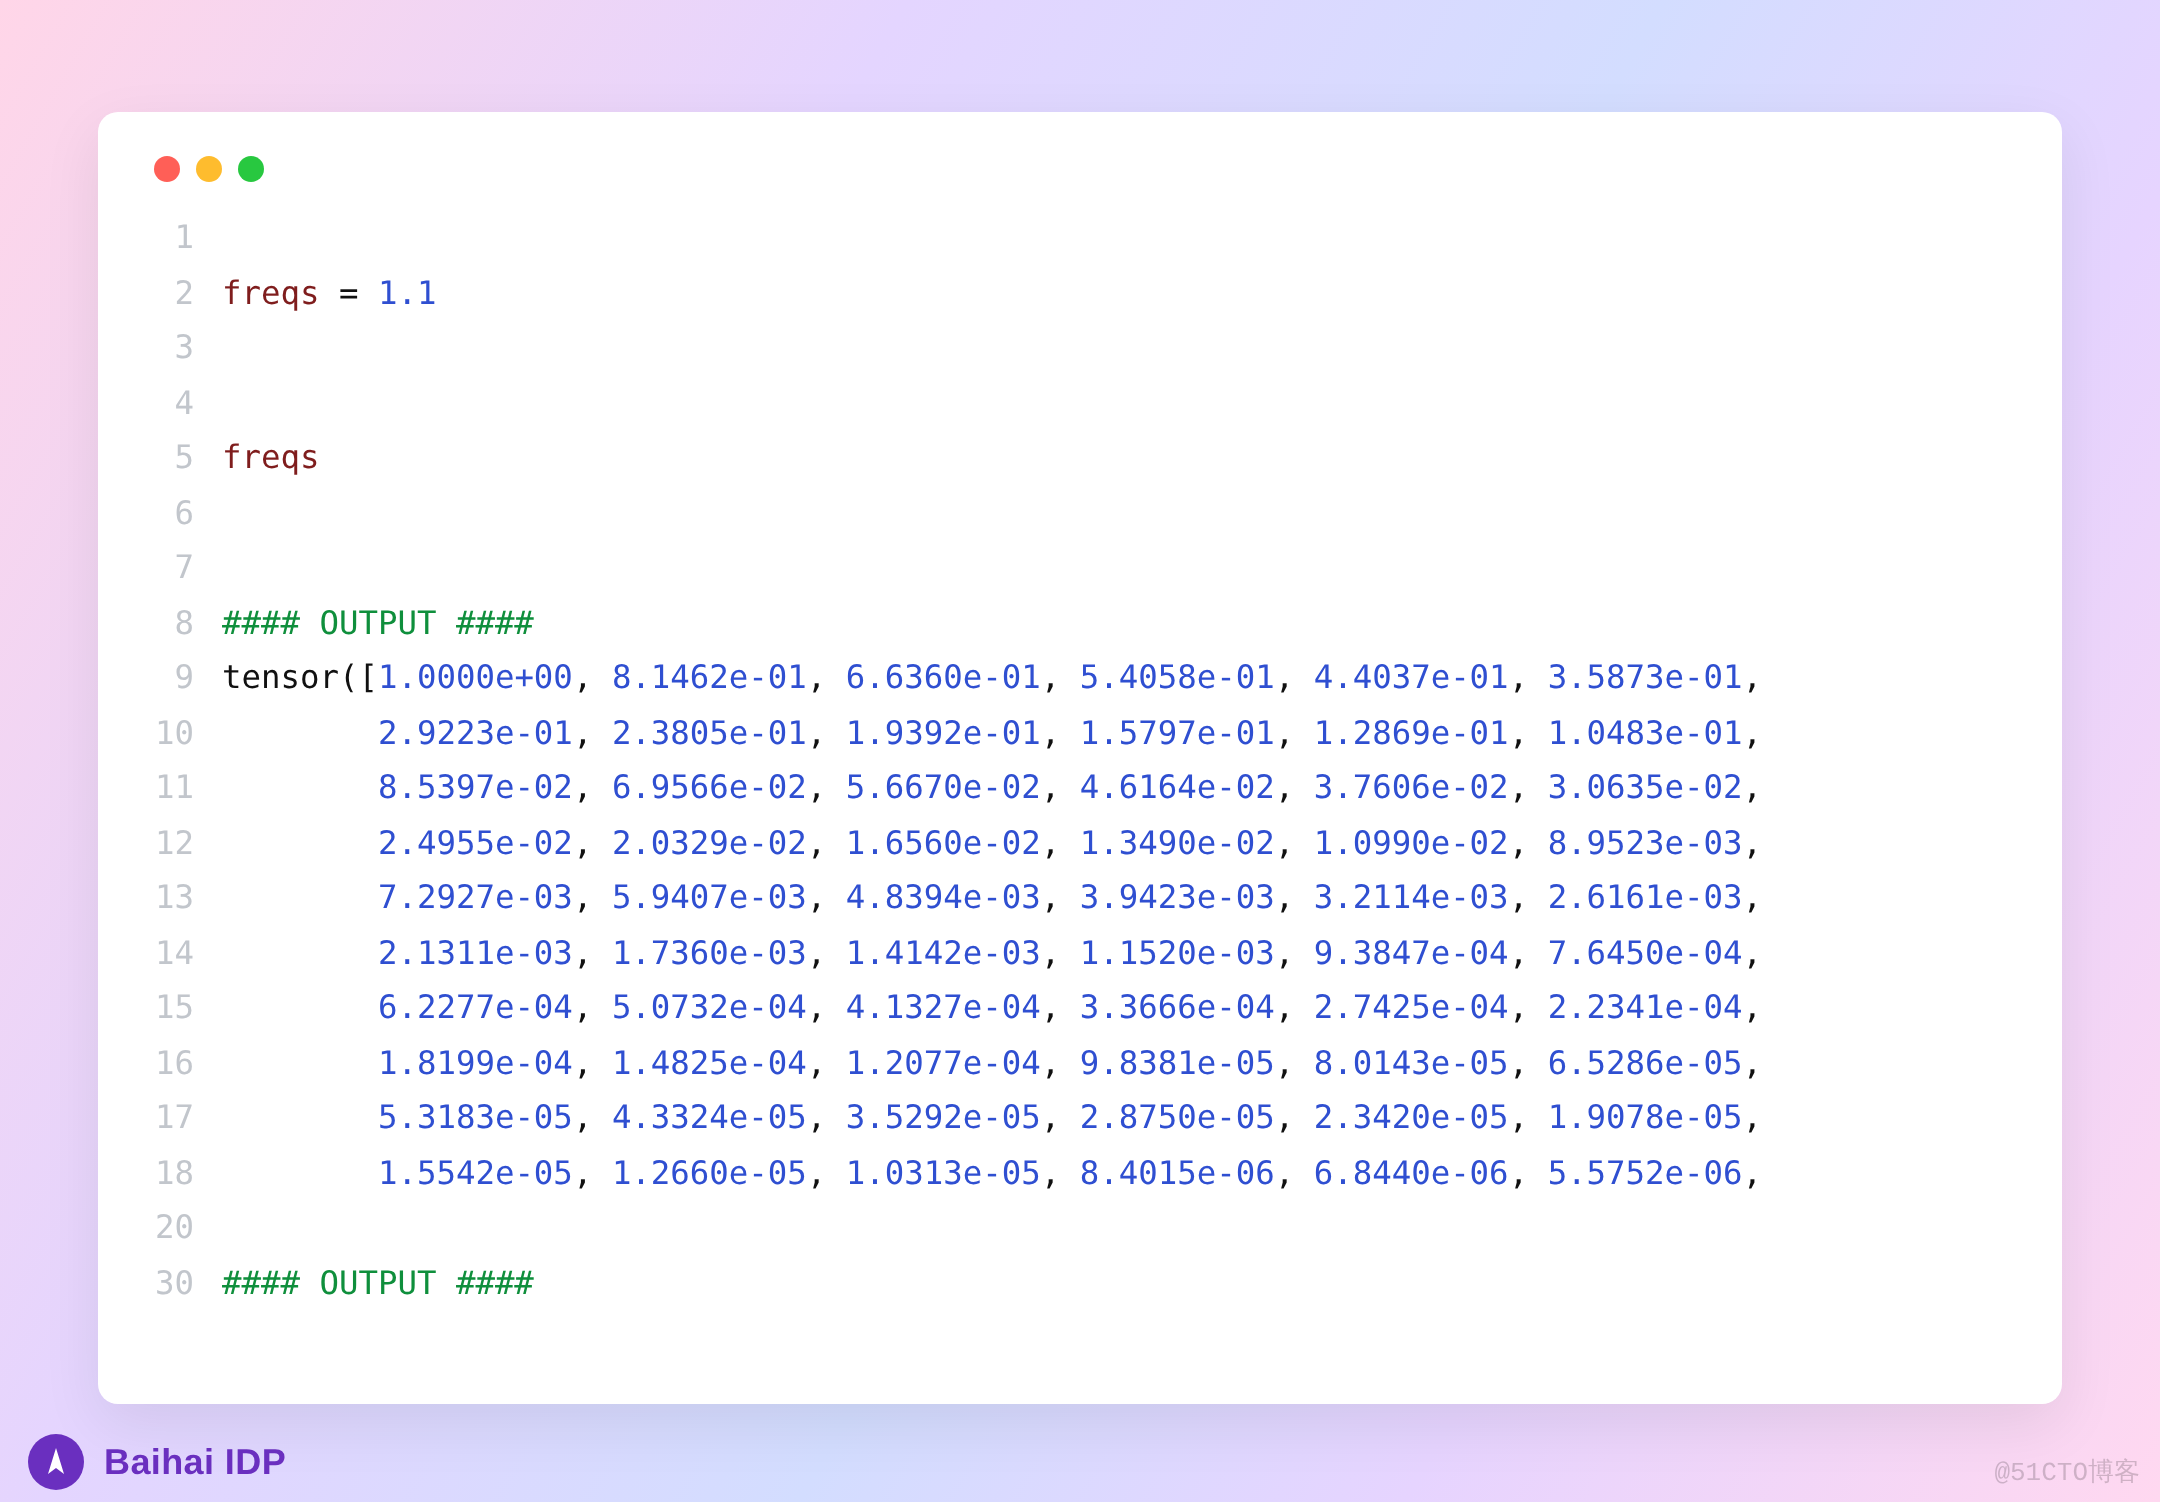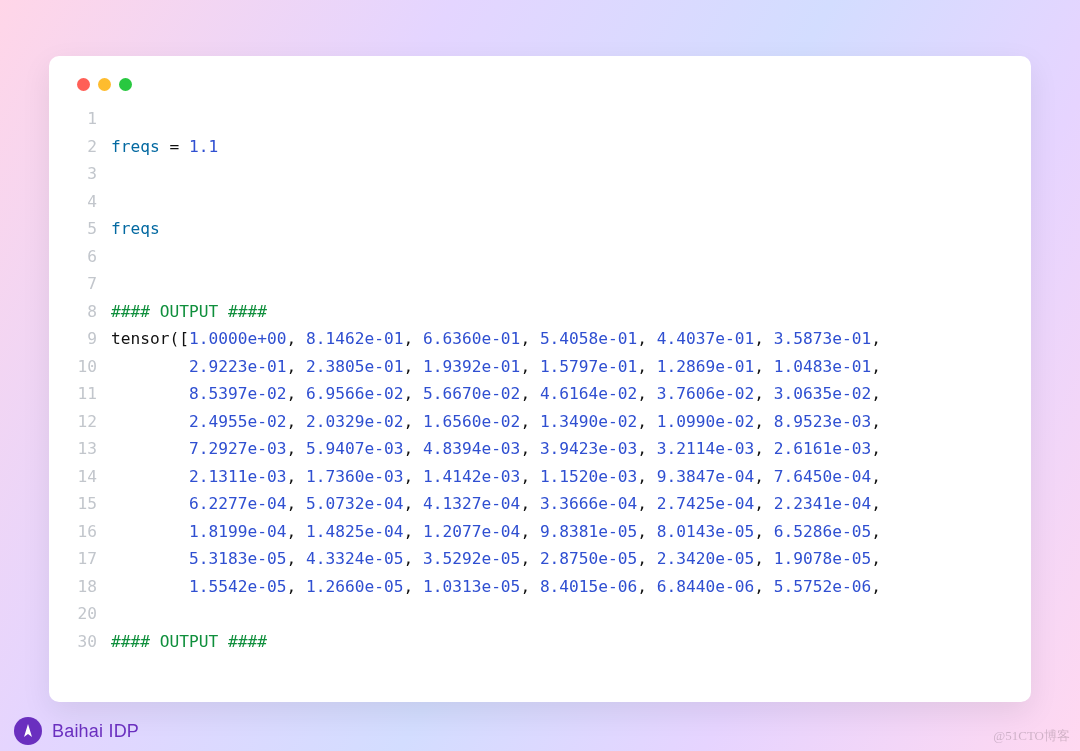--- a/index.html
+++ b/index.html
@@ -23,47 +23,47 @@
   .dots { display: flex; gap: 8px; margin-bottom: 14px; }
   .dot { width: 13px; height: 13px; border-radius: 50%; }
   .dot.red { background: #ff5f57; }
   .dot.yellow { background: #febc2e; }
   .dot.green { background: #28c840; }
   .codeblock { font-size: 16.2px; line-height: 27.5px; }
   .line { display: flex; white-space: pre; }
   .ln { width: 34px; text-align: right; color: #c2c6cc; padding-right: 14px; flex-shrink: 0; user-select: none; }
   .c-comment { color: #0f8f3c; }
   .c-num { color: #2f4fd1; }
-  .c-ident { color: #0369a1; }
+  .c-ident { color: #7f1d1d; }
   .c-punc { color: #111; }
   .c-tensor { color: #111; text-align: center; }
   .footer {
     position: absolute;
     left: 14px;
     bottom: 6px;
     display: flex;
     align-items: center;
     gap: 10px;
   }
   .logo {
     width: 28px; height: 28px; border-radius: 50%;
     background: #6a2fbf;
     display: flex; align-items: center; justify-content: center;
     color: #fff; font-weight: bold; font-size: 14px;
     font-family: sans-serif;
   }
   .footer-text {
     font-family: "Segoe UI", "Helvetica Neue", Arial, sans-serif;
-    font-size: 18px; font-weight: 400; color: #6a2fbf;
+    font-size: 18px; font-weight: 700; color: #6a2fbf;
     letter-spacing: 0.2px;
   }
   .watermark {
     position: absolute;
     right: 10px; bottom: 6px;
-    font-family: Liberation Serif, serif;
+    font-family: Liberation Mono, monospace;
     font-size: 13px;
     color: rgba(0,0,0,0.18);
   }
 </style>
 </head>
 <body>
 
 <div class="card">
   <div class="dots">
     <div class="dot red"></div>

